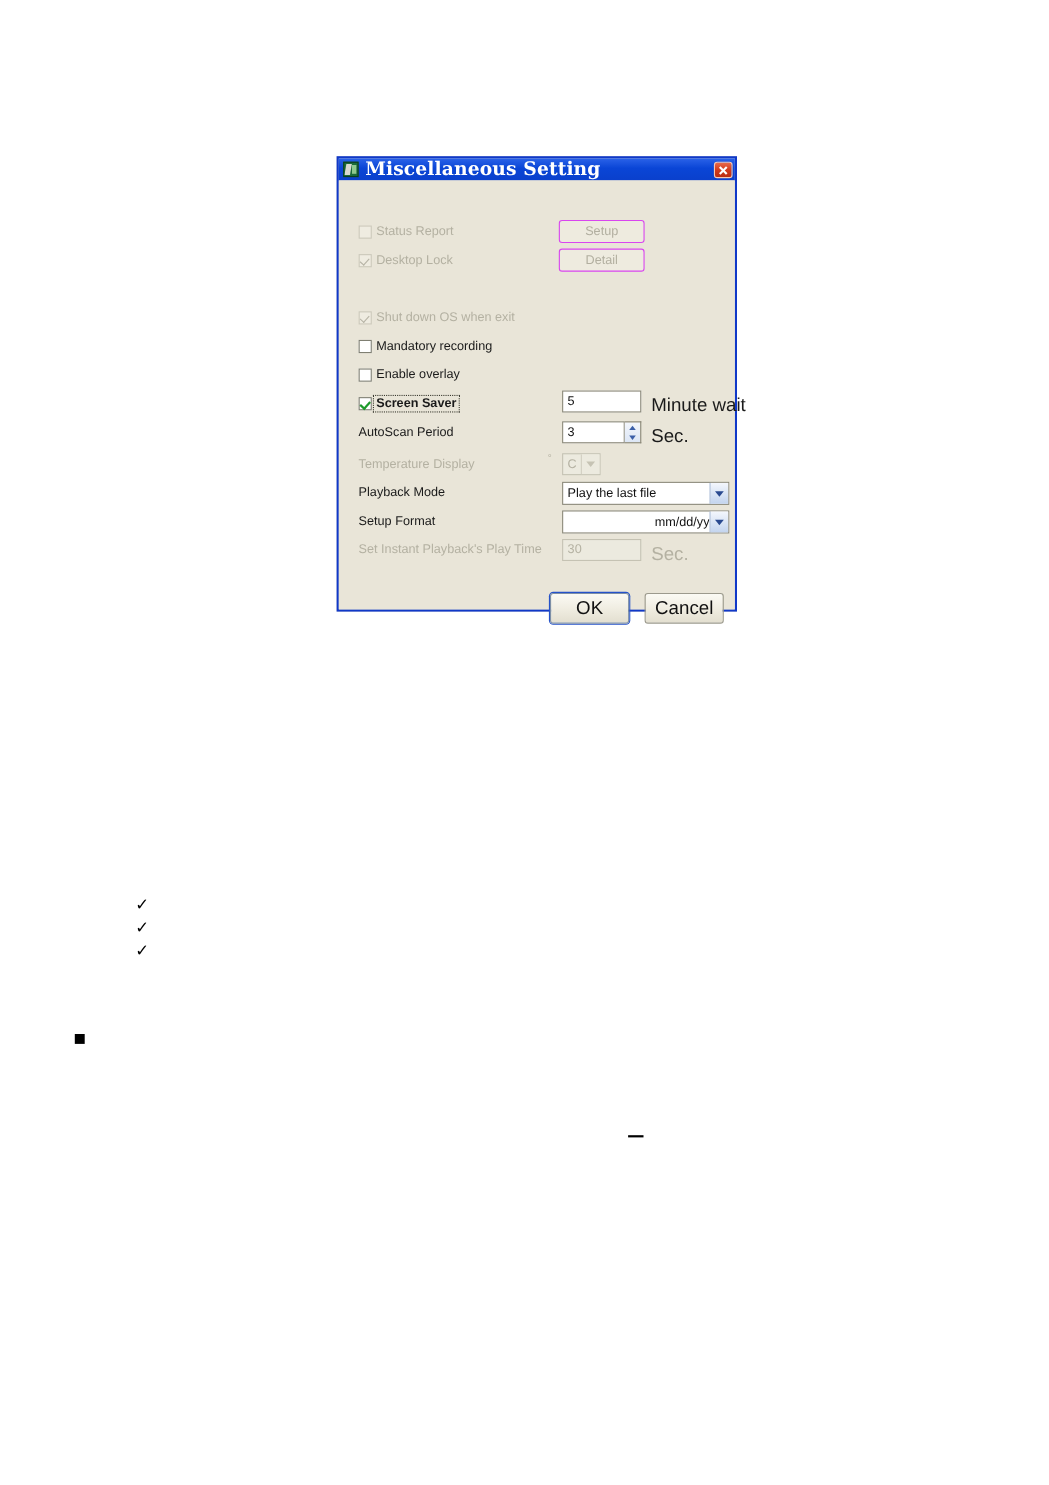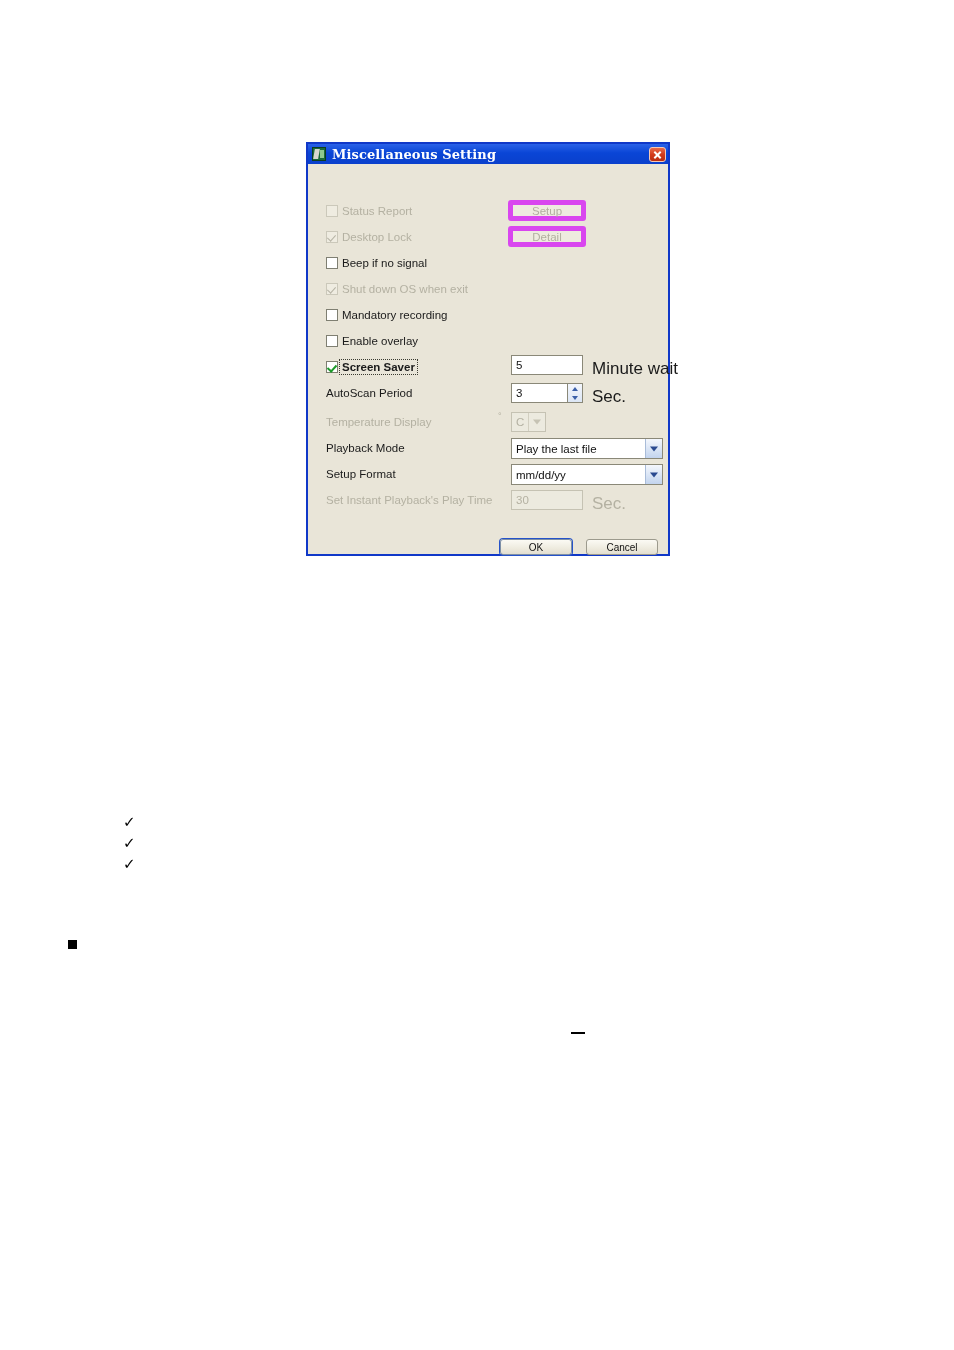--- a/index.html
+++ b/index.html
@@ -57,21 +57,21 @@
     content: "";
     position: absolute;
     right: 1px; top: 2px;
     width: 4px; height: 8px;
     background: #8fc98f;
   }
   #title-text {
     color: #ffffff;
     font-family: "DejaVu Serif", "Liberation Serif", serif;
     font-weight: bold;
-    font-size: 13px;
+    font-size: 17px;
     letter-spacing: 0.1px;
     margin-left: 6px;
     white-space: nowrap;
     flex: 1 1 auto;
   }
   #close-button {
     width: 17px;
     height: 15px;
     flex: 0 0 17px;
     background: linear-gradient(to bottom, #e86a4a 0%, #d33b1c 50%, #b92c10 100%);
@@ -168,40 +168,40 @@
   .cb-label.disabled { color: #b4b1a2; }
   .cb-label.focused {
     outline: 1px dotted #3a3a30;
     outline-offset: 0px;
     font-weight: bold;
   }
 
   
   .pbtn {
     position: absolute;
-    border: 5px solid #d946ef;
+    border: 1px solid #d946ef;
     border-radius: 3px;
     background: #eeebdf;
     color: #b2afa0;
     font-size: 11.5px;
     display: flex;
     align-items: center;
     justify-content: center;
     box-sizing: border-box;
     cursor: default;
   }
   .btn-ok, .btn-cancel {
     position: absolute;
     width: 72px;
-    height: 16px;
+    height: 28px;
     border: 1px solid #9c9a8d;
     border-radius: 3px;
     background: linear-gradient(to bottom, #fbfaf4 0%, #efece0 55%, #e3dfd0 100%);
     color: #111111;
-    font-size: 10px;
+    font-size: 17px;
     display: flex;
     align-items: center;
     justify-content: center;
     box-sizing: border-box;
     cursor: pointer;
   }
   .btn-ok {
     box-shadow: 0 0 0 1px #2552c9;
     border-color: #7d8fa6;
   }
@@ -362,26 +362,20 @@
     <div class="pbtn" style="left:200px; top:36px; width:78px; height:21px;">Setup</div>
 
     <div class="row" style="top:60px;">
       <div class="lbl-col">
         <span class="cb checked disabled"></span>
         <span class="cb-label disabled">Desktop Lock</span>
       </div>
     </div>
     <div class="pbtn" style="left:200px; top:62px; width:78px; height:21px;">Detail</div>
 
-    <div class="row" style="top:86px;">
-      <div class="lbl-col">
-        <span class="cb"></span>
-        <span class="cb-label">Beep if no signal</span>
-      </div>
-    </div>
 
     <div class="row" style="top:138px;">
       <div class="lbl-col">
         <span class="cb"></span>
         <span class="cb-label">Mandatory recording</span>
       </div>
     </div>
 
     <div class="row" style="top:112px;">
       <div class="lbl-col">
@@ -421,21 +415,21 @@
       <span class="combo-arrow"></span>
     </div>
 
     <div class="plain-label" style="top:278px;">Playback Mode</div>
     <div class="combo" style="left:203px; top:274px; width:152px;">
       <span class="combo-text">Play the last file</span>
       <span class="combo-arrow"></span>
     </div>
 
     <div class="plain-label" style="top:304px;">Setup Format</div>
-    <div class="combo" style="left:203px; top:300px; width:152px;">
+    <div class="combo" style="left:203px; top:300px; width:152px;text-align:right;">
       <span class="combo-text">mm/dd/yy</span>
       <span class="combo-arrow"></span>
     </div>
 
     <div class="plain-label disabled" style="top:330px;">Set Instant Playback's Play Time</div>
     <div class="tfield disabled" style="left:203px; top:326px; width:72px;">30</div>
     <div class="unit disabled" style="left:284px; top:330px;">Sec.</div>
 
     <div class="btn-ok" style="left:192px; top:375px;">OK</div>
     <div class="btn-cancel" style="left:278px; top:375px;">Cancel</div>

